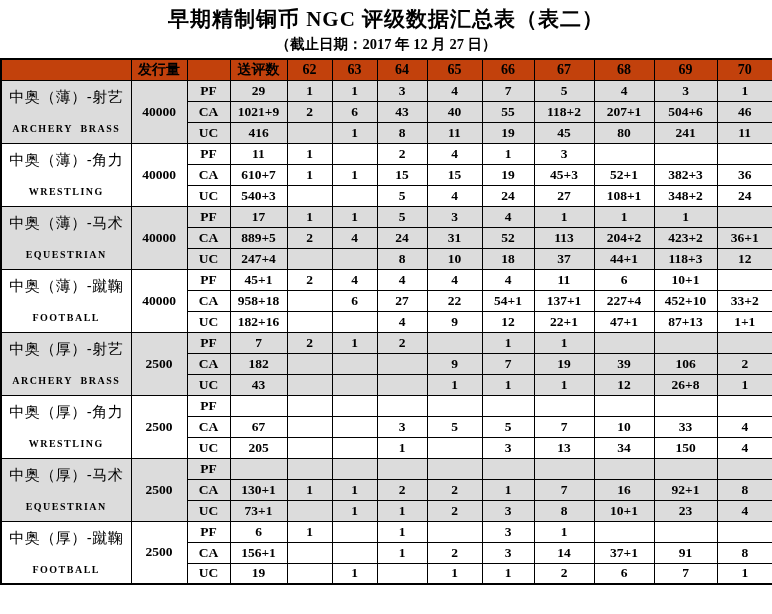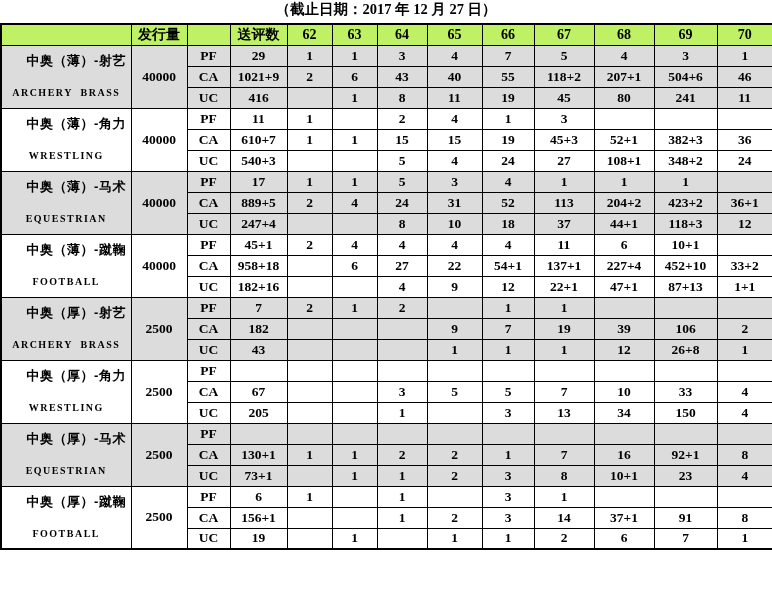--- a/index.html
+++ b/index.html
@@ -40,52 +40,52 @@
     text-align: center;
     vertical-align: middle;
     padding: 0;
     height: 21px;
     font-weight: bold;
     font-size: 13.5px;
     font-family: "Liberation Serif", serif;
     overflow: hidden;
   }
   table.grading thead th {
-    background: #bef264;
+    background: #c2410c;
     font-size: 14px;
     font-family: Liberation Serif, serif;
   }
   th.cjk-header { font-family: "Liberation Sans", sans-serif; font-size: 13.5px; }
   tr.shaded td { background: #dcdcdc; }
   td.label-cell {
     font-family: "Liberation Sans", sans-serif;
     line-height: 1.15;
   }
   .cn {
-    font-size: 13px;
-    font-weight: bold;
+    font-size: 15px;
+    font-weight: normal;
     font-family: "Liberation Sans", sans-serif;
     letter-spacing: 0.5px;
-    padding-left: 20px;
   }
   .en {
     font-size: 10px;
     font-weight: bold;
     font-family: "Liberation Serif", serif;
     letter-spacing: 1.5px;
     white-space: pre;
     margin-top: 18px;
   }
   td.mintage-cell { font-size: 13.5px; }
   td.type-cell { font-size: 13.5px; }
 </style>
 </head>
 <body>
 
 <div class="page">
+  <h1 class="doc-title">早期精制铜币 NGC 评级数据汇总表（表二）</h1>
   <div class="doc-subtitle">（截止日期：2017 年 12 月 27 日）</div>
 
   <table class="grading">
     <colgroup>
       <col style="width:130px">
         <col style="width:56px">
         <col style="width:43px">
         <col style="width:57px">
       <col style="width:45px">
         <col style="width:45px">

